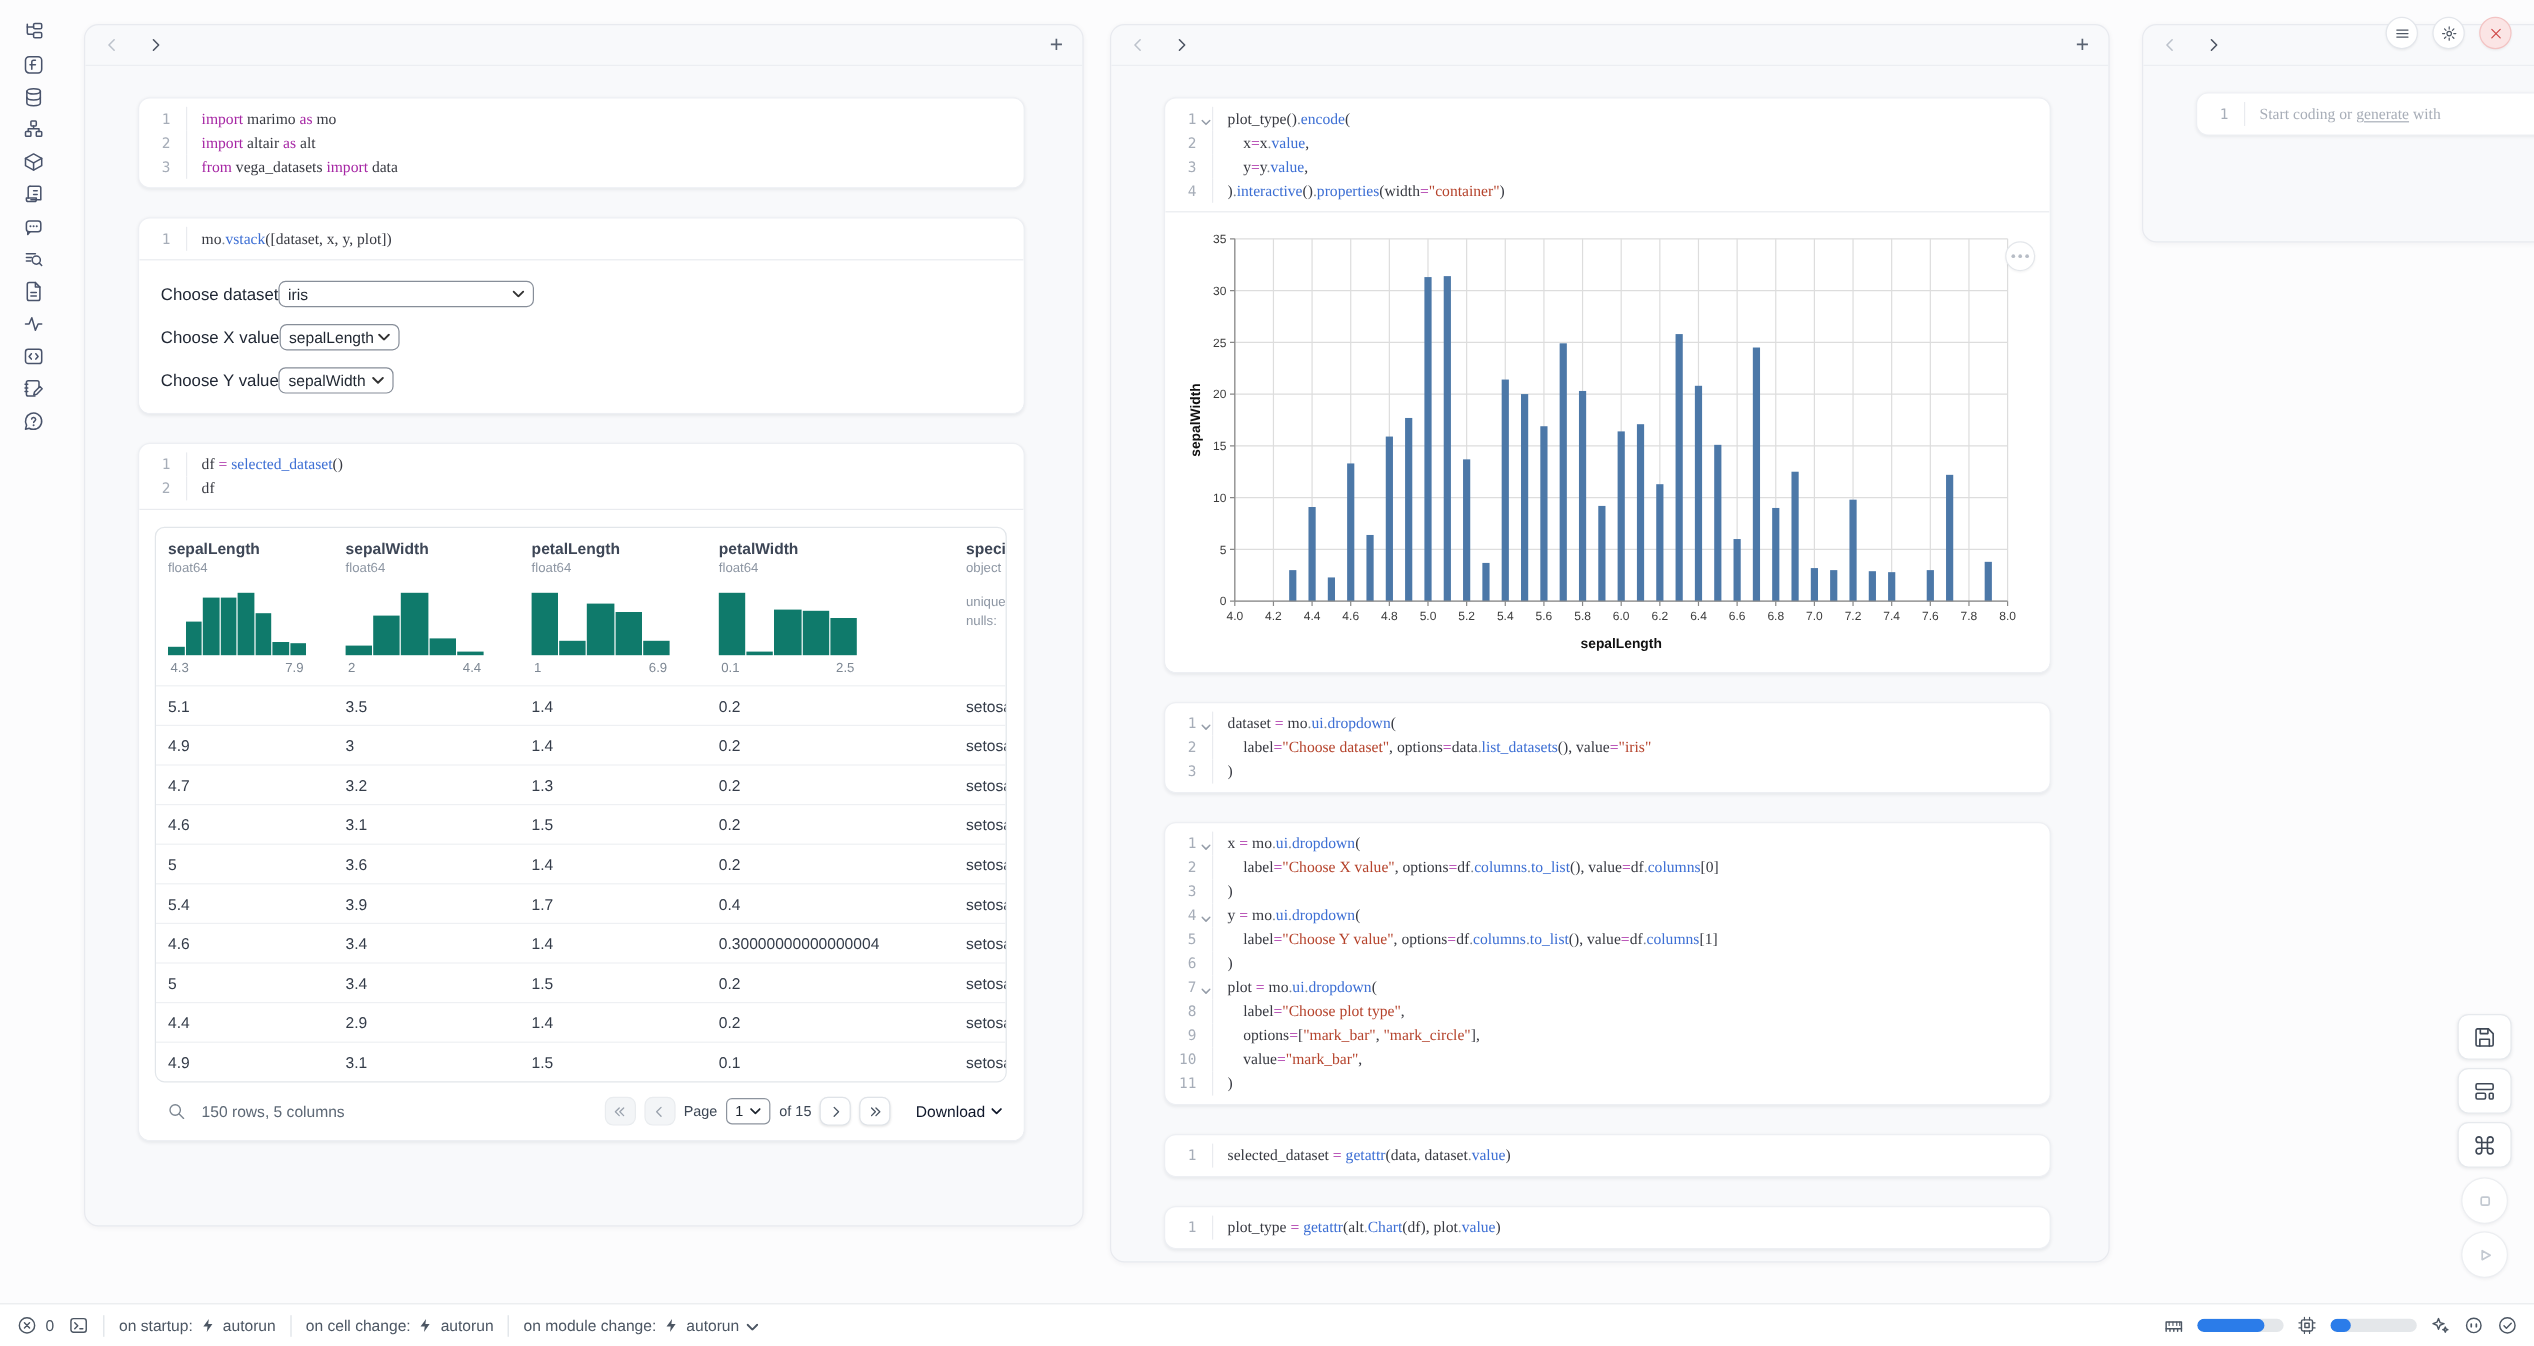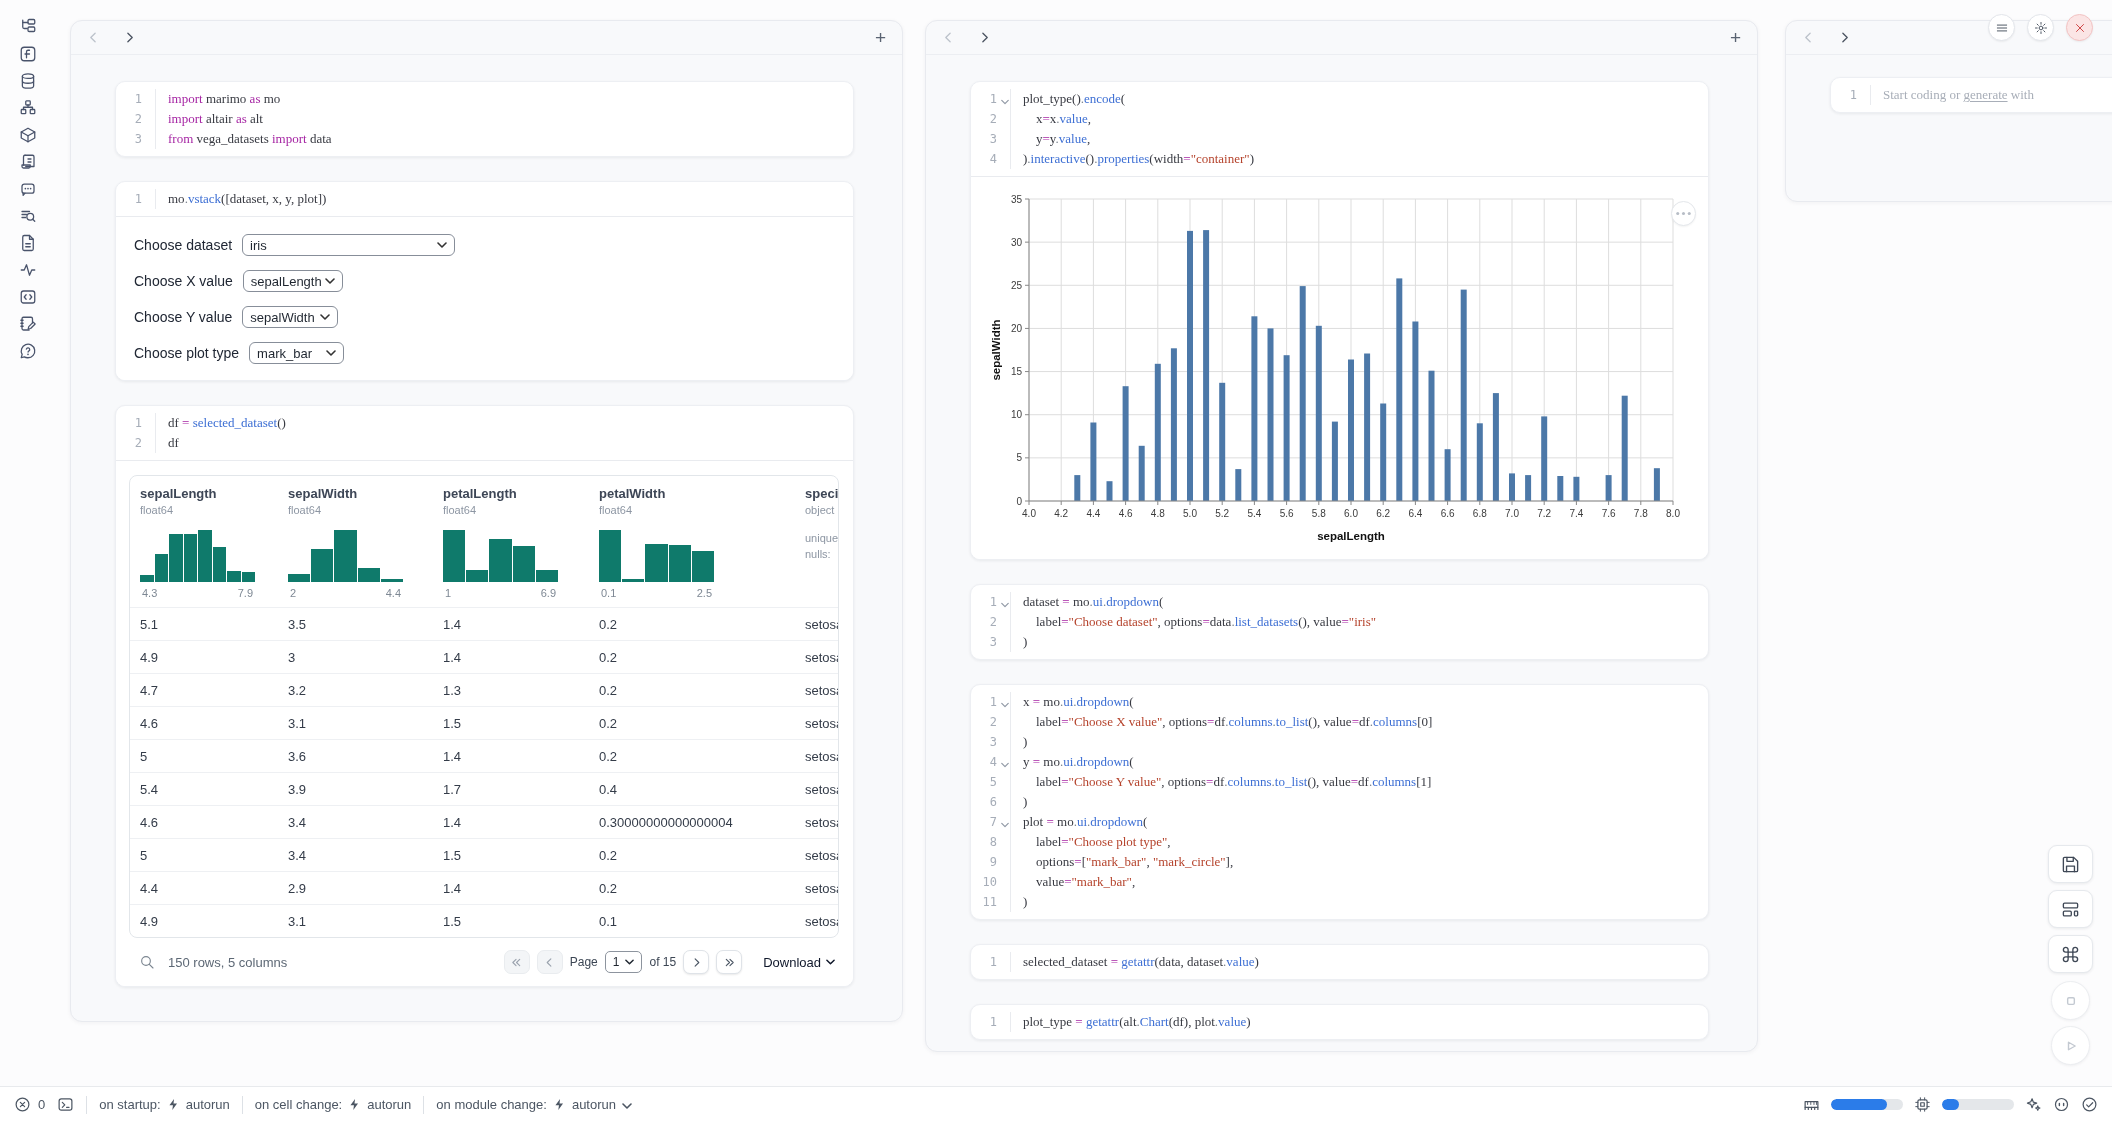--- a/index.html
+++ b/index.html
@@ -43,21 +43,21 @@
   .tok-op { color:#a626a4; }
   .tok-fn { color:#3d6fd4; }
   .tok-str { color:#b5432c; }
   .tok-pu { color:#7d8590; }
   .tok-num { color:#383a42; }
   .tok-pl { color:#383a42; }
   .out { border-top:1px solid #e9ebef; position:relative; background:#fff; }
 
   
   .ctl-out { padding:17px 18px 16px 18px; }
-  .ctl-row { display:flex; align-items:center; gap:10px; margin-bottom:14px; }
+  .ctl-row { display:flex; align-items:center; margin-bottom:14px; }
   .ctl-row:last-child { margin-bottom:0; }
   .ctl-label { font-size:14px; color:#202734; }
   .select { display:inline-flex; align-items:center; justify-content:space-between;
     border:1px solid #878e99; border-radius:6px; background:#fff; height:22px;
     padding:0 7px; font-size:13px; color:#1f2630; cursor:pointer; }
   .select svg { width:10px; height:6px; color:#333; }
 
   
   .tbl-out { padding:14px 16px 0 13px; }
   .tbl { border:1px solid #e2e6ea; border-radius:8px; width:710px; overflow:hidden; background:#fff; }
@@ -316,29 +316,20 @@
           <span>sepalLength</span>
                 <svg viewBox="0 0 10 6" fill="none" stroke="currentColor" stroke-width="1.6" stroke-linecap="round" stroke-linejoin="round">
                   <path d="M1 1l4 4 4-4"></path>
                 </svg>
         </span>
       </div>
             <div class="ctl-row">
         <span class="ctl-label">Choose Y value</span>
         <span class="select" style="width:96px">
           <span>sepalWidth</span>
-                <svg viewBox="0 0 10 6" fill="none" stroke="currentColor" stroke-width="1.6" stroke-linecap="round" stroke-linejoin="round">
-                  <path d="M1 1l4 4 4-4"></path>
-                </svg>
-        </span>
-      </div>
-            <div class="ctl-row">
-        <span class="ctl-label">Choose plot type</span>
-        <span class="select" style="width:95px">
-          <span>mark_bar</span>
                 <svg viewBox="0 0 10 6" fill="none" stroke="currentColor" stroke-width="1.6" stroke-linecap="round" stroke-linejoin="round">
                   <path d="M1 1l4 4 4-4"></path>
                 </svg>
         </span>
       </div>
           </div>
         </div>
         <div class="cell">
           <div class="code">
             <div class="cline">

